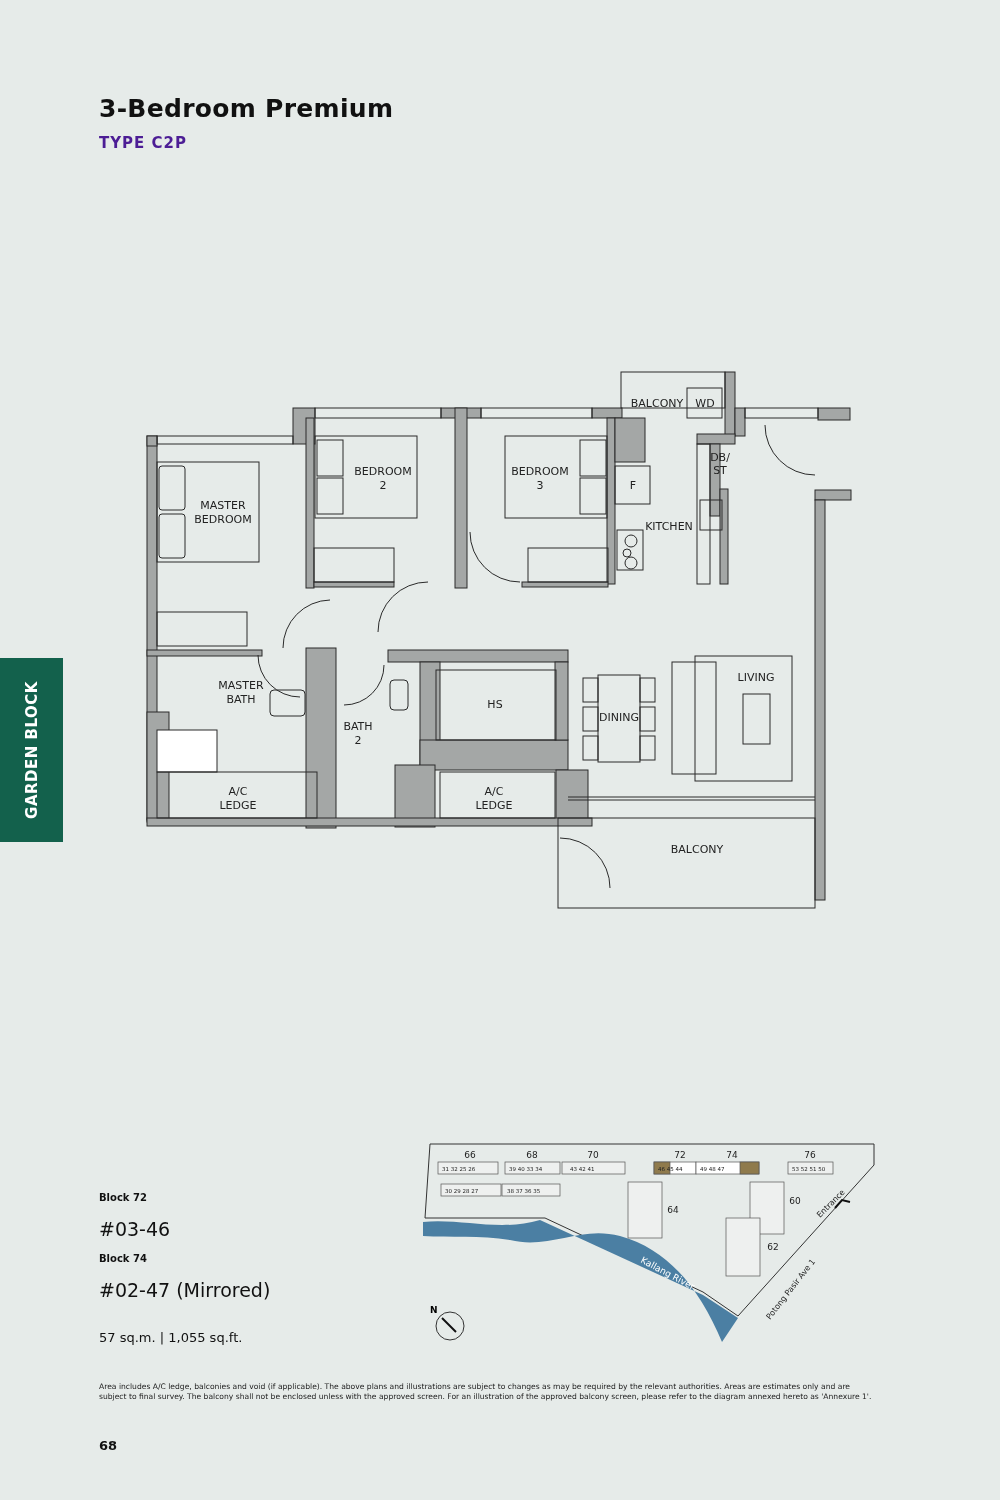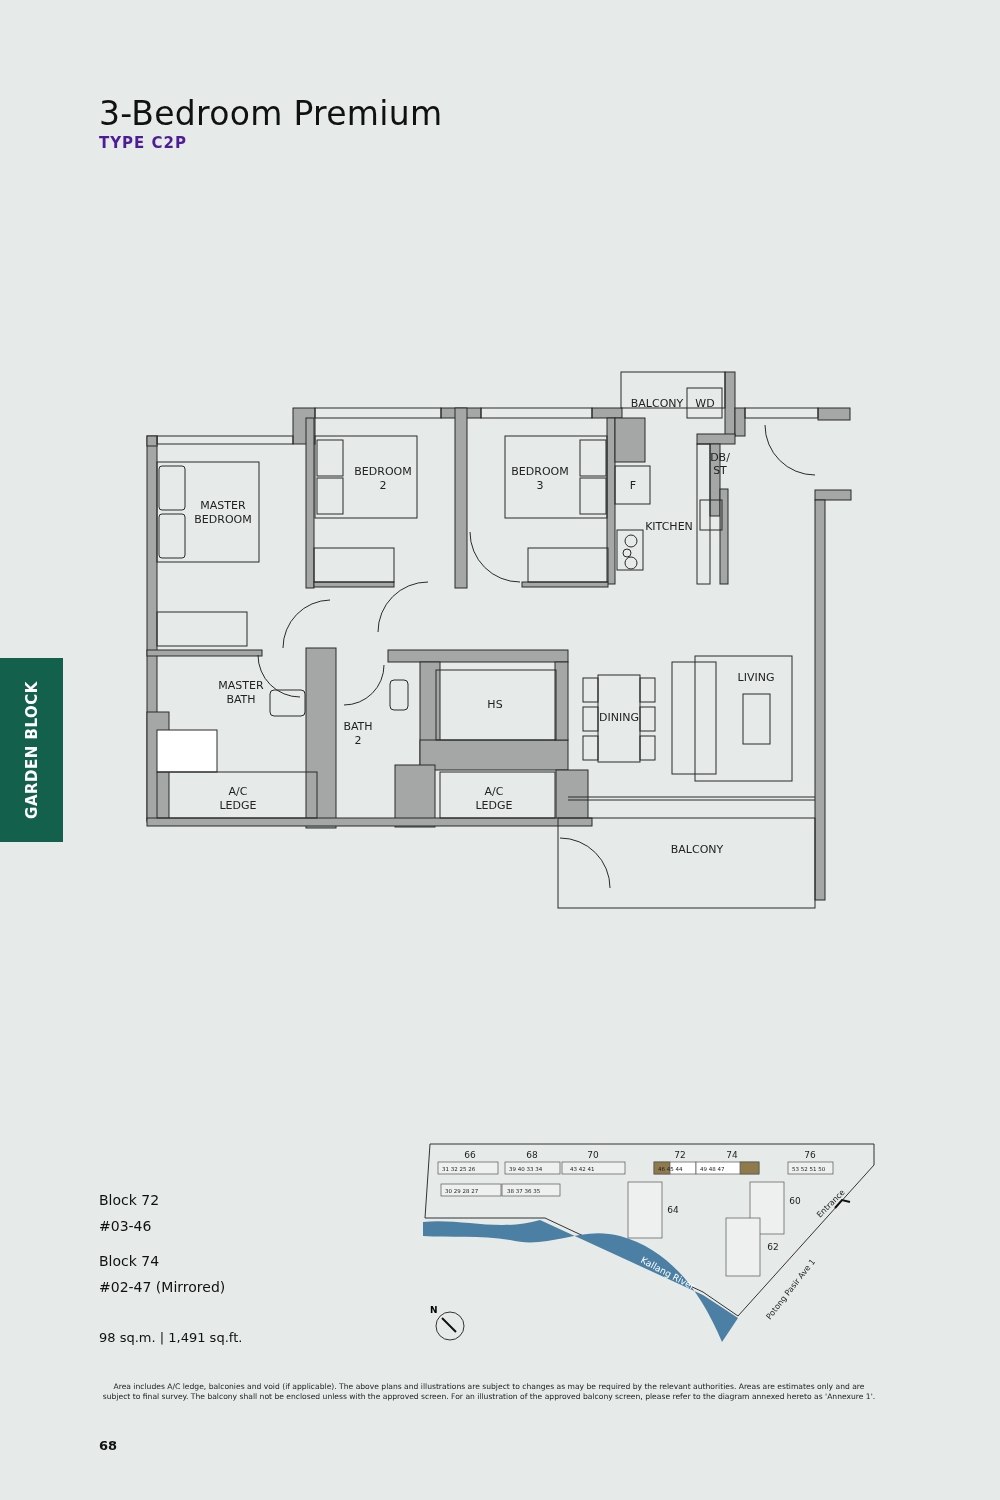--- a/index.html
+++ b/index.html
@@ -1,26 +1,26 @@
 <!DOCTYPE html>
 <html><head>
 <meta charset="utf-8">
 <style>
   * { box-sizing: border-box; margin: 0; padding: 0; }
   body { width: 1000px; height: 1500px; background: #e6ebe9; font-family: "DejaVu Sans", sans-serif; position: relative; overflow: hidden; color: #111; }
-  .title { position: absolute; left: 99px; top: 94px; font-size: 33px; font-weight: normal; letter-spacing: 0.3px; }
+  .title { position: absolute; left: 99px; top: 94px; font-size: 25px; font-weight: bold; letter-spacing: 0.3px; }
   .subtitle { position: absolute; left: 99px; top: 134px; font-size: 15px; font-weight: bold; color: #4c1d95; letter-spacing: 1px; }
   .side-tab { position: absolute; left: 0; top: 658px; width: 63px; height: 184px; background: #13614c; }
   .side-tab span { position: absolute; left: 50%; top: 50%; transform: translate(-50%,-50%) rotate(-90deg); color: #fff; font-size: 15px; font-weight: bold; white-space: nowrap; letter-spacing: 0.5px; }
   .plan { position: absolute; left: 0; top: 0; }
   .info { position: absolute; left: 99px; }
-  .blk { font-weight: normal; font-size: 14px; }
-  .unit { font-size: 14px; }
+  .blk { font-weight: bold; font-size: 10px; }
+  .unit { font-size: 19px; }
   .area { position: absolute; left: 99px; top: 1330px; font-size: 13px; }
-  .disclaimer { position: absolute; left: 99px; top: 1382px; width: 780px; font-size: 7.6px; line-height: 10px; color: #222; text-align: center; }
+  .disclaimer { position: absolute; left: 99px; top: 1382px; width: 780px; font-size: 7.6px; line-height: 10px; color: #222; }
   .pageno { position: absolute; left: 99px; top: 1438px; font-size: 13px; font-weight: bold; }
   svg text { font-family: "DejaVu Sans", sans-serif; }
 </style>
 </head>
 <body>
 
 <div class="title">3-Bedroom Premium</div>
 <div class="subtitle">TYPE C2P</div>
 
 <div class="side-tab">
@@ -151,21 +151,21 @@
     <text x="619" y="721">DINING</text>
     <text x="756" y="681">LIVING</text>
     <text x="697" y="853">BALCONY</text>
   </g>
 </svg>
 
 <div class="info blk" style="top:1192px">Block 72</div>
 <div class="info unit" style="top:1218px">#03-46</div>
 <div class="info blk" style="top:1253px">Block 74</div>
 <div class="info unit" style="top:1279px">#02-47 (Mirrored)</div>
-<div class="area">98 sq.m.  |  1,491 sq.ft.</div>
+<div class="area">57 sq.m.  |  1,055 sq.ft.</div>
 
 <svg style="position:absolute;left:420px;top:1140px" width="460" height="210" viewBox="0 0 460 210">
   <path d="M10 4 L454 4 L454 25 L318 176 L283 152 L125 78 L5 78 Z" fill="none" stroke="#333" stroke-width="1"></path>
   <path d="M3 82 C40 78 80 92 120 80 L283 155 L318 178 L302 202 C280 150 250 110 200 96 C160 85 130 110 90 100 C60 95 30 98 3 96 Z" fill="#4b7fa3"></path>
   <text x="220" y="122" fill="#fff" font-size="9" transform="rotate(28 220 122)">Kallang River</text>
   <text x="350" y="180" fill="#222" font-size="8" transform="rotate(-52 350 180)">Potong Pasir Ave 1</text>
   <text x="400" y="78" fill="#222" font-size="8" transform="rotate(-45 400 78)">Entrance</text>
   <path d="M415 68 L422 60 L430 62" fill="none" stroke="#111" stroke-width="2"></path>
   <g font-size="9" fill="#222" text-anchor="middle">
     <text x="50" y="18">66</text>

